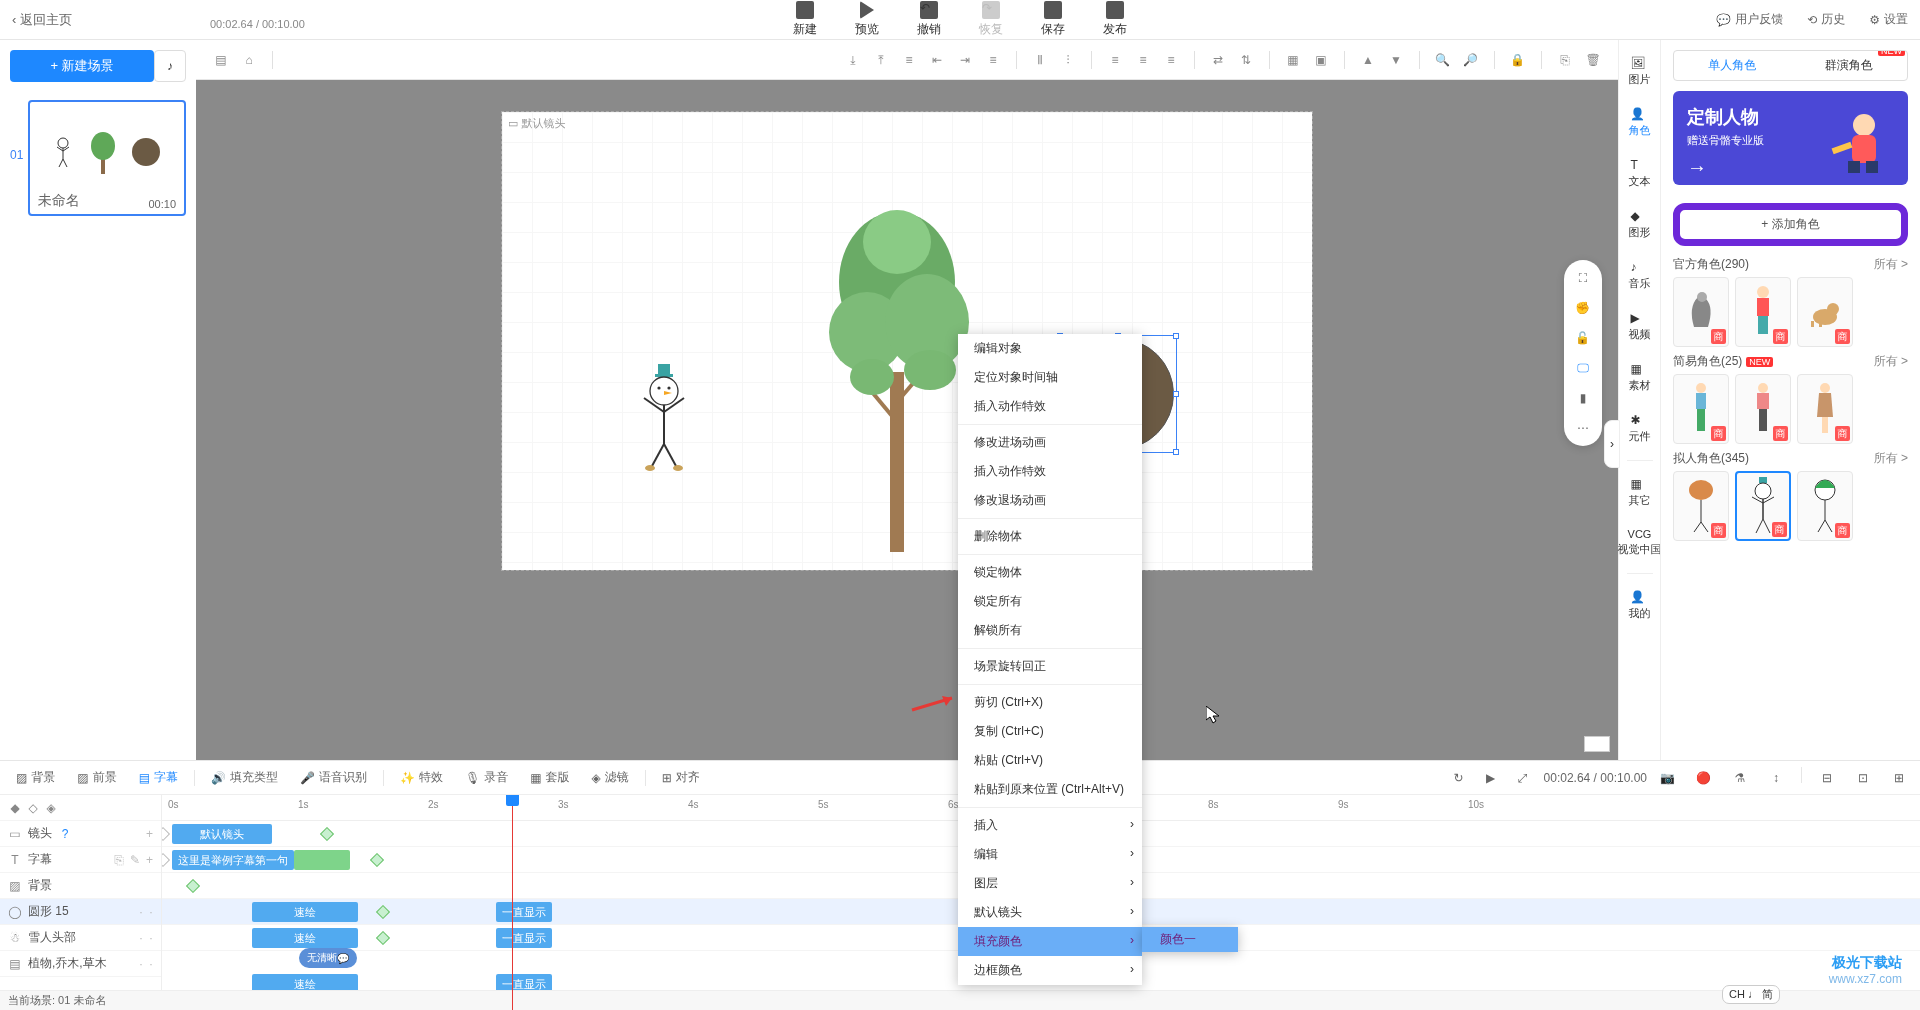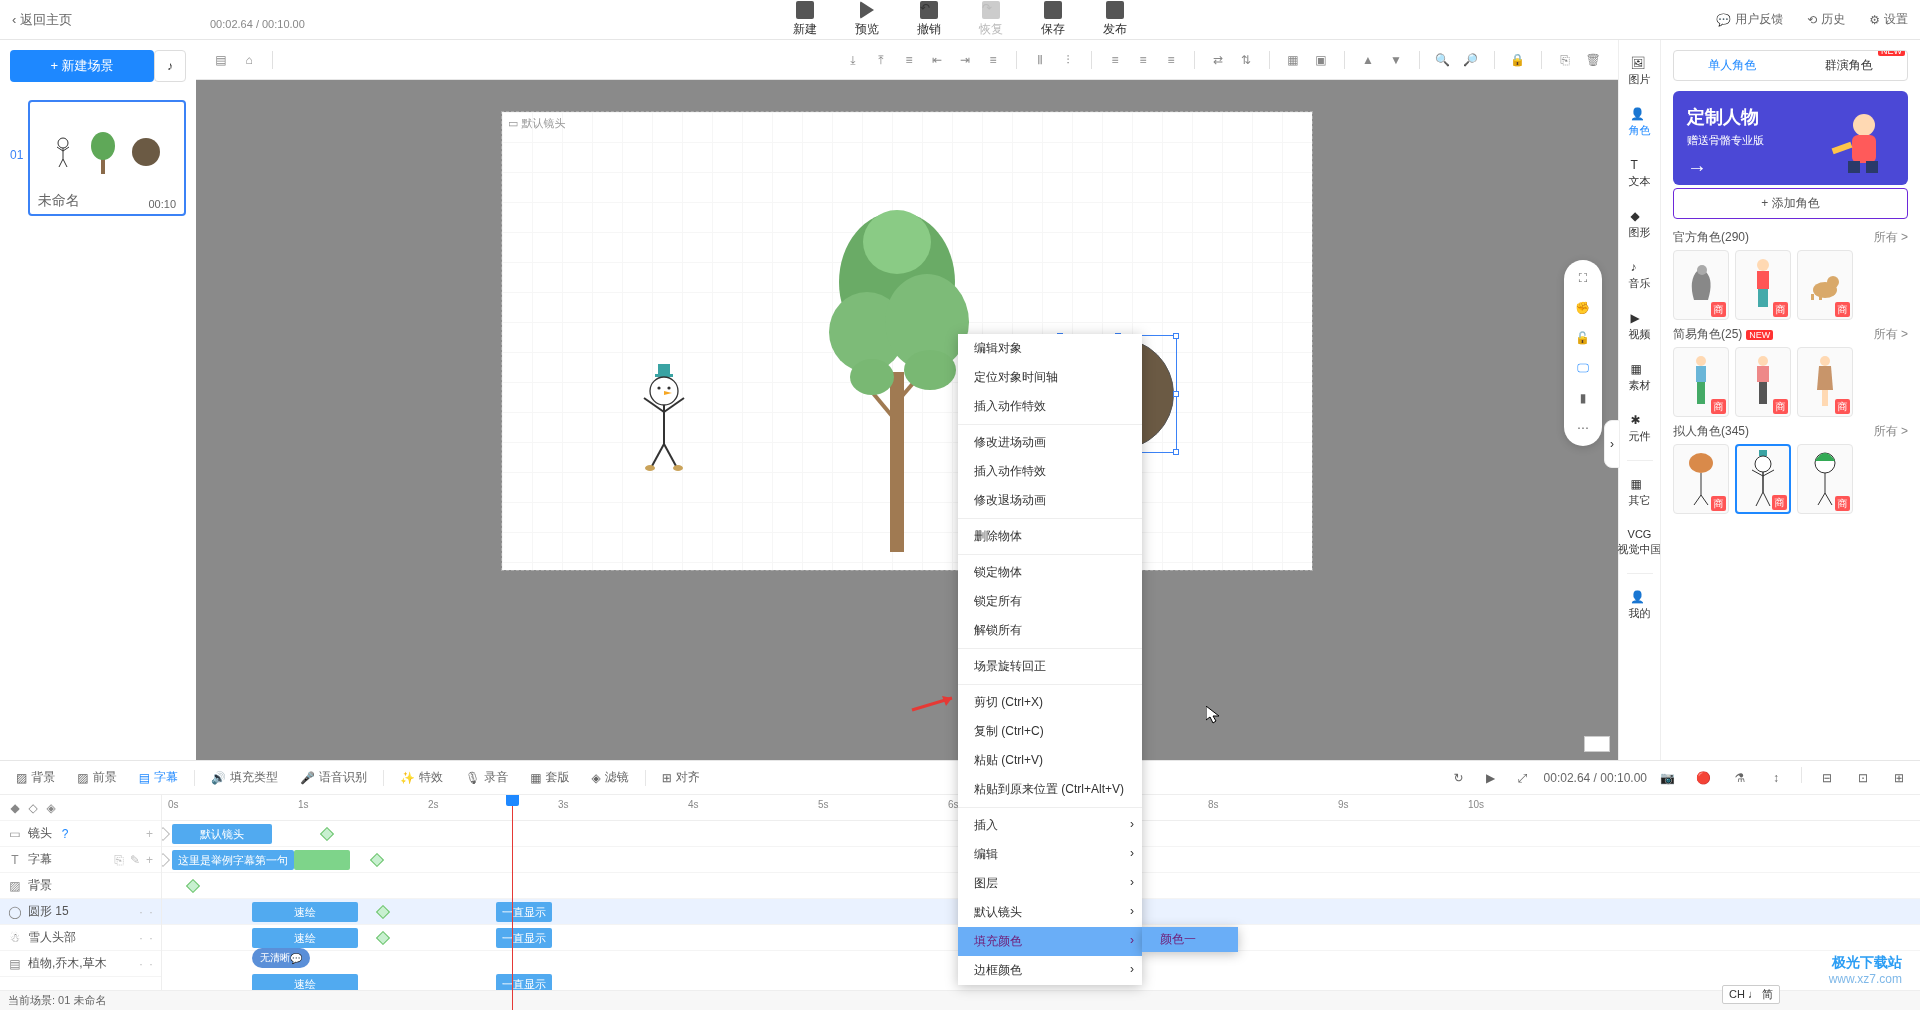--- a/index.html
+++ b/index.html
@@ -70,26 +70,26 @@
 .rtab .ri { width: 18px; height: 14px; }
 .rtab .lab { font-size: 11px; white-space: nowrap; }
 .rtab-sep { width: 26px; height: 1px; background: #eee; }
 
 
 .right-panel { position: absolute; right: 0; top: 40px; width: 260px; bottom: 250px; background: #fff; border-left: 1px solid #eee; padding: 10px 12px; overflow: hidden; }
 .role-tabs { display: flex; border: 1px solid #ddd; border-radius: 4px; overflow: hidden; margin-bottom: 10px; }
 .role-tab { flex: 1; text-align: center; padding: 6px 0; cursor: pointer; position:relative; }
 .role-tab.active { color: #1e88ff; }
 .new-badge { position:absolute; top:-5px; right:2px; background:#f33; color:#fff; font-size:9px; padding:0 3px; border-radius:2px; }
-.promo-card { background: #4b48d6; border-radius: 6px; height: 94px; padding: 14px; color: #fff; position: relative; margin-bottom: 3px; }
+.promo-card { background: #4b48d6; border-radius: 6px; height: 94px; padding: 14px; color: #fff; position: relative; margin-bottom: 18px; }
 .promo-title { font-size: 18px; font-weight: bold; }
 .promo-sub { font-size: 11px; margin-top: 4px; }
 .promo-arrow { font-size: 20px; margin-top: 6px; }
 .promo-img { position:absolute; right:6px; top:6px; width:80px; height:80px; }
-.add-role-btn { border: 1px solid #6d28d9; border-radius: 4px; padding: 6px; text-align: center; cursor: pointer; margin-bottom: 10px; color: #555; }
+.add-role-btn { border: 7px solid #6d28d9; border-radius: 12px; padding: 6px; text-align: center; cursor: pointer; margin-bottom: 10px; color: #555; }
 .cat-head { display: flex; justify-content: space-between; align-items: center; margin: 6px 0 4px; font-size: 12px; color: #555; }
 .cat-head .all { color: #888; cursor: pointer; }
 .cat-head .new-tag { background:#f33; color:#fff; font-size:9px; padding:0 3px; border-radius:2px; margin-left:4px;}
 .role-grid { display: flex; gap: 6px; }
 .role-item { width: 56px; height: 70px; border: 1px solid #e6e6e6; border-radius: 4px; position: relative; background: #fafafa; display:flex; align-items:center; justify-content:center; }
 .role-item.selected { border: 2px solid #1e88ff; }
 .role-badge { position: absolute; bottom: 2px; right: 2px; background: #f55; color: #fff; font-size: 10px; width: 15px; height: 15px; border-radius: 2px; text-align: center; line-height: 15px; }
 
 
 .timeline-area { position: absolute; left: 0; right: 0; bottom: 0; height: 250px; background: #fff; border-top: 1px solid #e6e6e6; }
@@ -114,28 +114,28 @@
 .tl-tracks { flex: 1; position: relative; overflow: hidden; }
 .tl-ruler { height: 26px; position: relative; border-bottom: 1px solid #eee; }
 .tl-tick { position: absolute; top: 4px; font-size: 10px; color: #888; text-align: center; }
 .tl-track { height: 26px; position: relative; border-bottom: 1px solid #f4f4f4; }
 .tl-track.active { background: #eaf2ff; }
 .tl-block { position: absolute; top: 3px; height: 20px; border-radius: 2px; color: #fff; font-size: 11px; display: flex; align-items: center; justify-content: center; }
 .tl-blue { background: #51aaf0; }
 .tl-green { background: #7ed48a; }
 .tl-diamond { position: absolute; top: 8px; width: 10px; height: 10px; transform: rotate(45deg); border: 1px solid #6ac26a; background: #c8f0d0; }
 .tl-diamond.add { border-color:#bbb; background:#fff; }
-.tl-anno-chip { position:absolute; top:3px; height:20px; background:#5a8fd8; color:#fff; font-size:10px; border-radius:10px; padding:0 8px; display:flex; align-items:center; }
+.tl-anno-chip { position:absolute; top:3px; height:20px; background:#5a8fd8; color:#fff; font-size:10px; border-radius:10px; padding:0 8px; display:flex; align-items:center;margin-left:47px; }
 .playhead { position: absolute; top: 0; bottom: 0; width: 1px; background: #e53935; z-index: 5; }
 .playhead::before { content:""; position:absolute; top:-2px; left:-6px; width:13px; height:13px; background:#1e88ff; border-radius:2px; }
 
 .statusbar { position:absolute; left:0; bottom:0; right:0; height:20px; padding:0 8px; font-size:11px; color:#666; background:#f7f7f7; border-top:1px solid #eee; display:flex; align-items:center; }
 .watermark { position:absolute; right:18px; bottom:24px; text-align:right; font-size:12px; color:#7fb8e8; z-index:50; }
 .watermark .logo { font-size:14px; font-weight:bold; color:#2a9df4; }
-.lang-chip { position:absolute; right:140px; bottom:6px; border:1px solid #ccc; border-radius:2px; font-size:11px; padding:1px 6px; background:#fff; z-index:51; }
+.lang-chip { position:absolute; right:140px; bottom:6px; border:1px solid #ccc; border-radius:7px; font-size:11px; padding:1px 6px; background:#fff; z-index:51; }
 
 .canvas-collapse { position:absolute; top:50%; right:-2px; width:16px; height:48px; background:#fff; border:1px solid #eee; border-radius:8px 0 0 8px; display:flex; align-items:center; justify-content:center; cursor:pointer; z-index:9; }
 </style>
 </head>
 <body>
 
 <div class="topbar">
   <div class="back-link">‹ <span>返回主页</span></div>
   <div class="top-center">
     <div class="top-btn">

